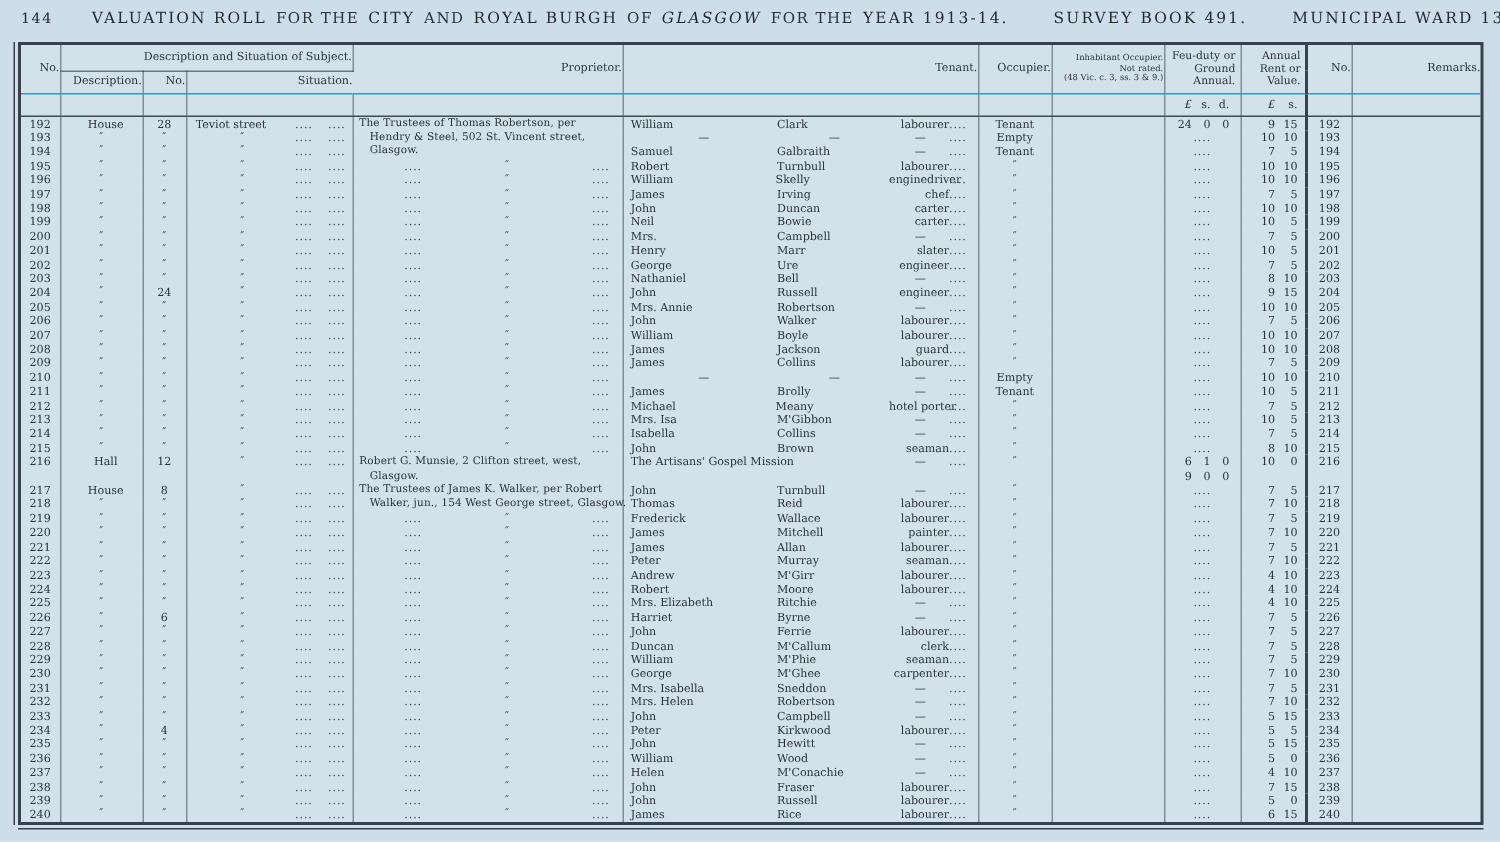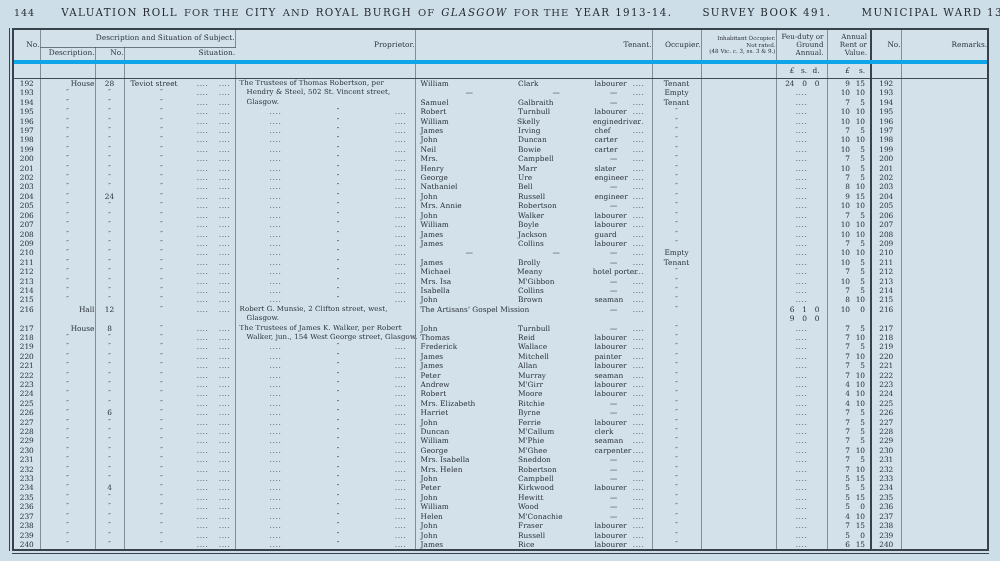--- a/index.html
+++ b/index.html
@@ -23,45 +23,45 @@
   .tblwrap::after{content:"";position:absolute;left:-2px;right:-2px;bottom:-5px;height:1px;background:#39414a;}
   table{border-collapse:collapse;table-layout:fixed;width:973px;}
   td{border-right:1px solid rgba(62,74,86,.55);padding:0;vertical-align:top;
      font-size:7.4px;line-height:9.4px;white-space:nowrap;overflow:visible;}
   td:last-child{border-right:none;}
   td.hv{border-right:2px solid #39414a;}
   
   tr.h1{height:17px;} tr.h2{height:15px;} tr.h3{height:14px;}
   .hc{text-align:right;vertical-align:middle;font-size:7.4px;line-height:8.6px;color:#2c333a;}
   .grp{border-bottom:1px solid rgba(62,74,86,.7);}
-  tr.h1 > td[rowspan], tr.h2 > td{border-bottom:4px solid #0ea5e9;}
+  tr.h1 > td[rowspan], tr.h2 > td{border-bottom:1px solid #0ea5e9;}
   tr.h3 > td{border-bottom:1px solid #414a53;height:14px;vertical-align:middle;}
   .inh div{font-size:5.6px;line-height:6.4px;}
   .fw{font-size:7.2px;line-height:8.2px;white-space:normal;padding:0 3px;}
   .pound{font-style:italic;}
   
   tr.r{height:9.4px;} tr.tall{height:18.8px;padding-left:32px;}
   .c{text-align:center;}
-  .l{text-align:right;padding-left:6px;}
+  .l{text-align:center;padding-left:6px;}
   .dit{font-size:7px;color:#333b42;}
   .dots{letter-spacing:.6px;color:#3c444c;}
   
   .sit{display:flex;padding:0 4px 0 6px;}
   .sname{width:62px;}
   .sname.c{text-align:center;}
   .sit .g1{flex:1;text-align:right;padding-right:6px;}
   .sit .g2{width:16px;text-align:right;}
   
   .pline{white-space:nowrap;font-size:7px;letter-spacing:.1px;}
   .pline.ind{padding-left:7px;}
   td.prop{padding-left:4px;}
   .pd{display:flex;justify-content:space-between;padding:0 8px 0 30px;}
   
   .tn{display:flex;padding-left:5px;}
-  .fn{width:102px;} .sn{width:80px;} .oc{width:40px;} .wd{width:182px;}
+  .fn{width:102px;} .sn{width:80px;} .oc{width:40px;text-align:right;} .wd{width:182px;}
   .fn.c,.sn.c,.oc.c{text-align:center;}
   .tdots{margin-left:auto;padding-right:7px;}
   
   .fl{display:flex;justify-content:space-between;padding:0 7px 0 4px;}
   .fl span{text-align:right;}
   .f0{min-width:14px;} .f1{min-width:8px;} .f2{min-width:8px;}
   .rl{display:flex;justify-content:flex-end;padding-right:5px;}
   .rp{min-width:18px;text-align:right;} .rs{min-width:15px;text-align:right;}
   td.feu.c{text-align:center;}
 </style>

